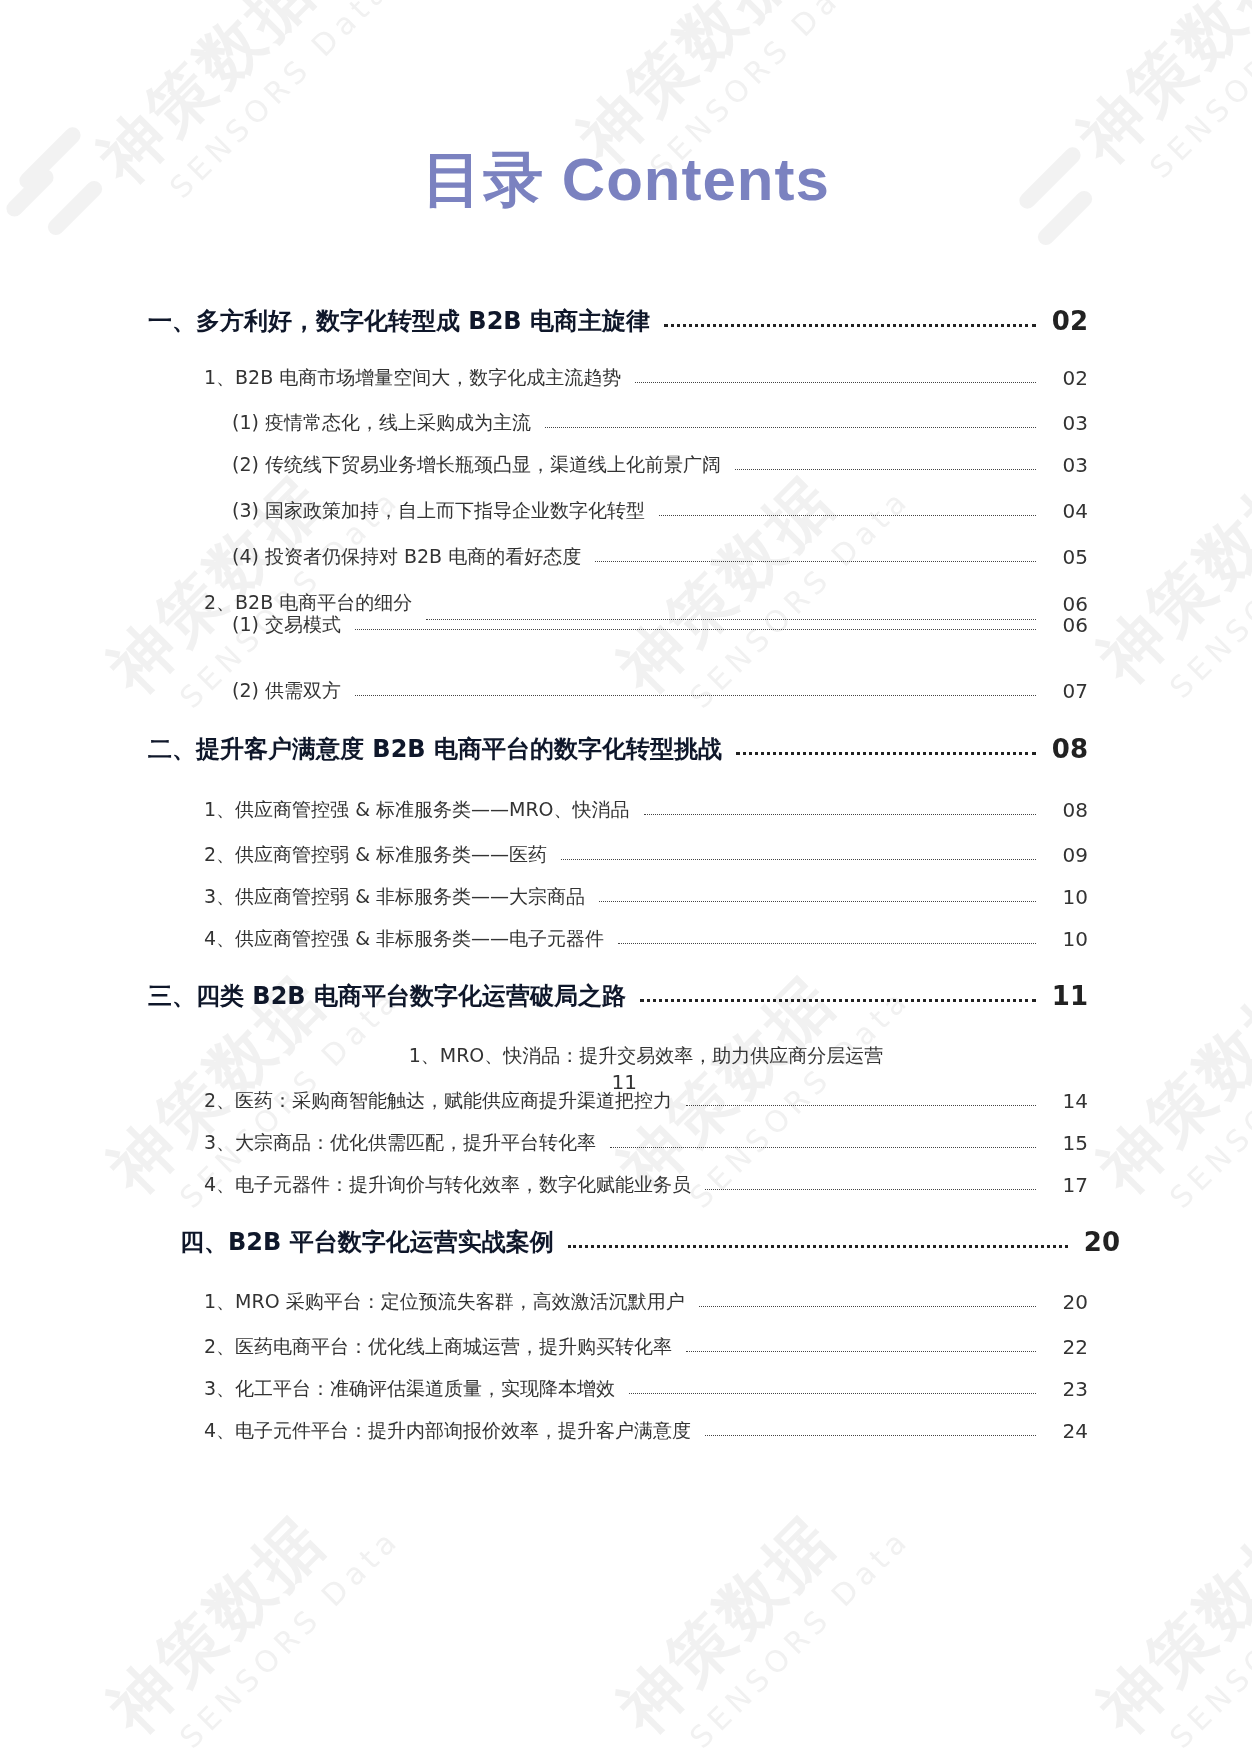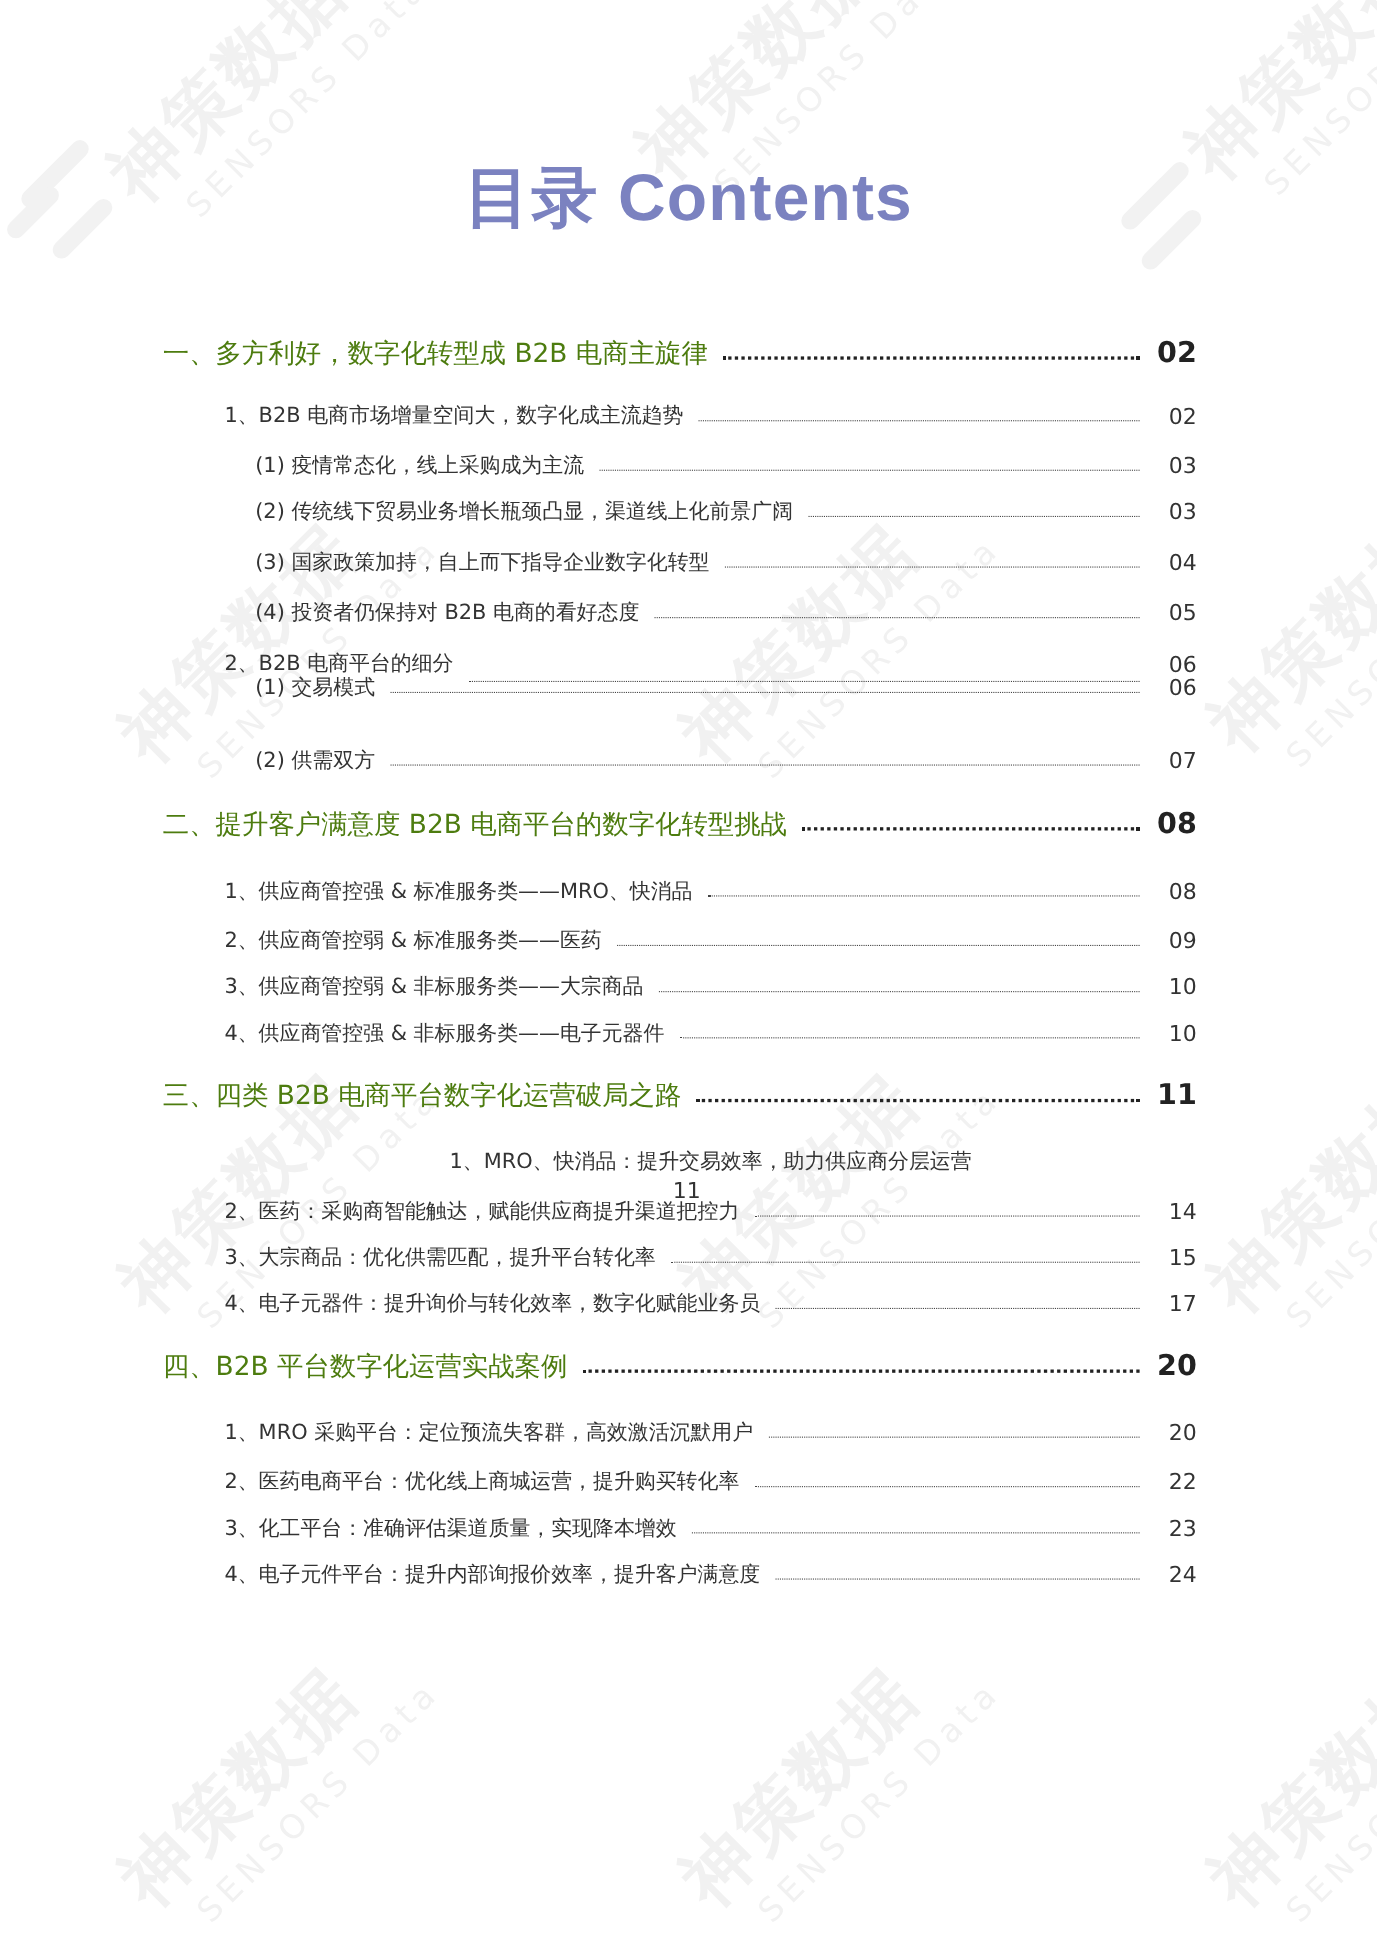--- a/index.html
+++ b/index.html
@@ -14,21 +14,21 @@
   .stripes i { position:absolute; background:#f2f2f2; border-radius:12px; transform:rotate(-45deg); }
   .title {
     position:absolute; top:140px; left:0; width:1252px; text-align:center;
     font-family:"Liberation Sans",sans-serif; font-weight:bold; font-size:60px; color:#7b82c0; letter-spacing:1px;
   }
   .toc { position:absolute; left:148px; top:0; width:940px; }
   .row { position:absolute; left:0; width:940px; display:flex; align-items:center; }
   .row .txt { white-space:nowrap; }
   .row .dots { flex:1; border-bottom:2px dotted #333; margin:0 14px 0 14px; height:0; position:relative; top:4px; }
   .row .pg { width:38px; text-align:right; font-family:"DejaVu Sans",sans-serif; }
-  .h1 .txt { font-weight:normal; font-size:24px; color:#4d7c0f; }
+  .h1 .txt { font-weight:bold; font-size:24px; color:#0f172a; }
   .h1 .pg { font-weight:bold; font-size:26px; color:#222; }
   .h1 .dots { border-bottom:3px dotted #222; }
   .h2 .txt { font-size:19px; color:#333; padding-left:56px; }
   .h3 .txt { font-size:19px; color:#333; padding-left:84px; }
   .h2 .pg, .h3 .pg { font-size:20px; color:#333; font-weight:normal; }
   .h2 .dots, .h3 .dots { border-bottom:1.5px dotted #444; }
 </style>
 </head>
 <body>
 
@@ -184,21 +184,21 @@
       <span class="txt">3、大宗商品：优化供需匹配，提升平台转化率</span>
       <span class="dots"></span>
       <span class="pg">15</span>
     </div>
   <div class="row h2" style="top:1172px;">
       <span class="txt">4、电子元器件：提升询价与转化效率，数字化赋能业务员</span>
       <span class="dots"></span>
       <span class="pg">17</span>
     </div>
 
-  <div class="row h1" style="top:1226px;">
+  <div class="row h1" style="top:1226px;margin-left:32px;">
       <span class="txt">四、B2B 平台数字化运营实战案例</span>
       <span class="dots"></span>
       <span class="pg">20</span>
     </div>
   <div class="row h2" style="top:1289px;">
       <span class="txt">1、MRO 采购平台：定位预流失客群，高效激活沉默用户</span>
       <span class="dots"></span>
       <span class="pg">20</span>
     </div>
   <div class="row h2" style="top:1334px;">

